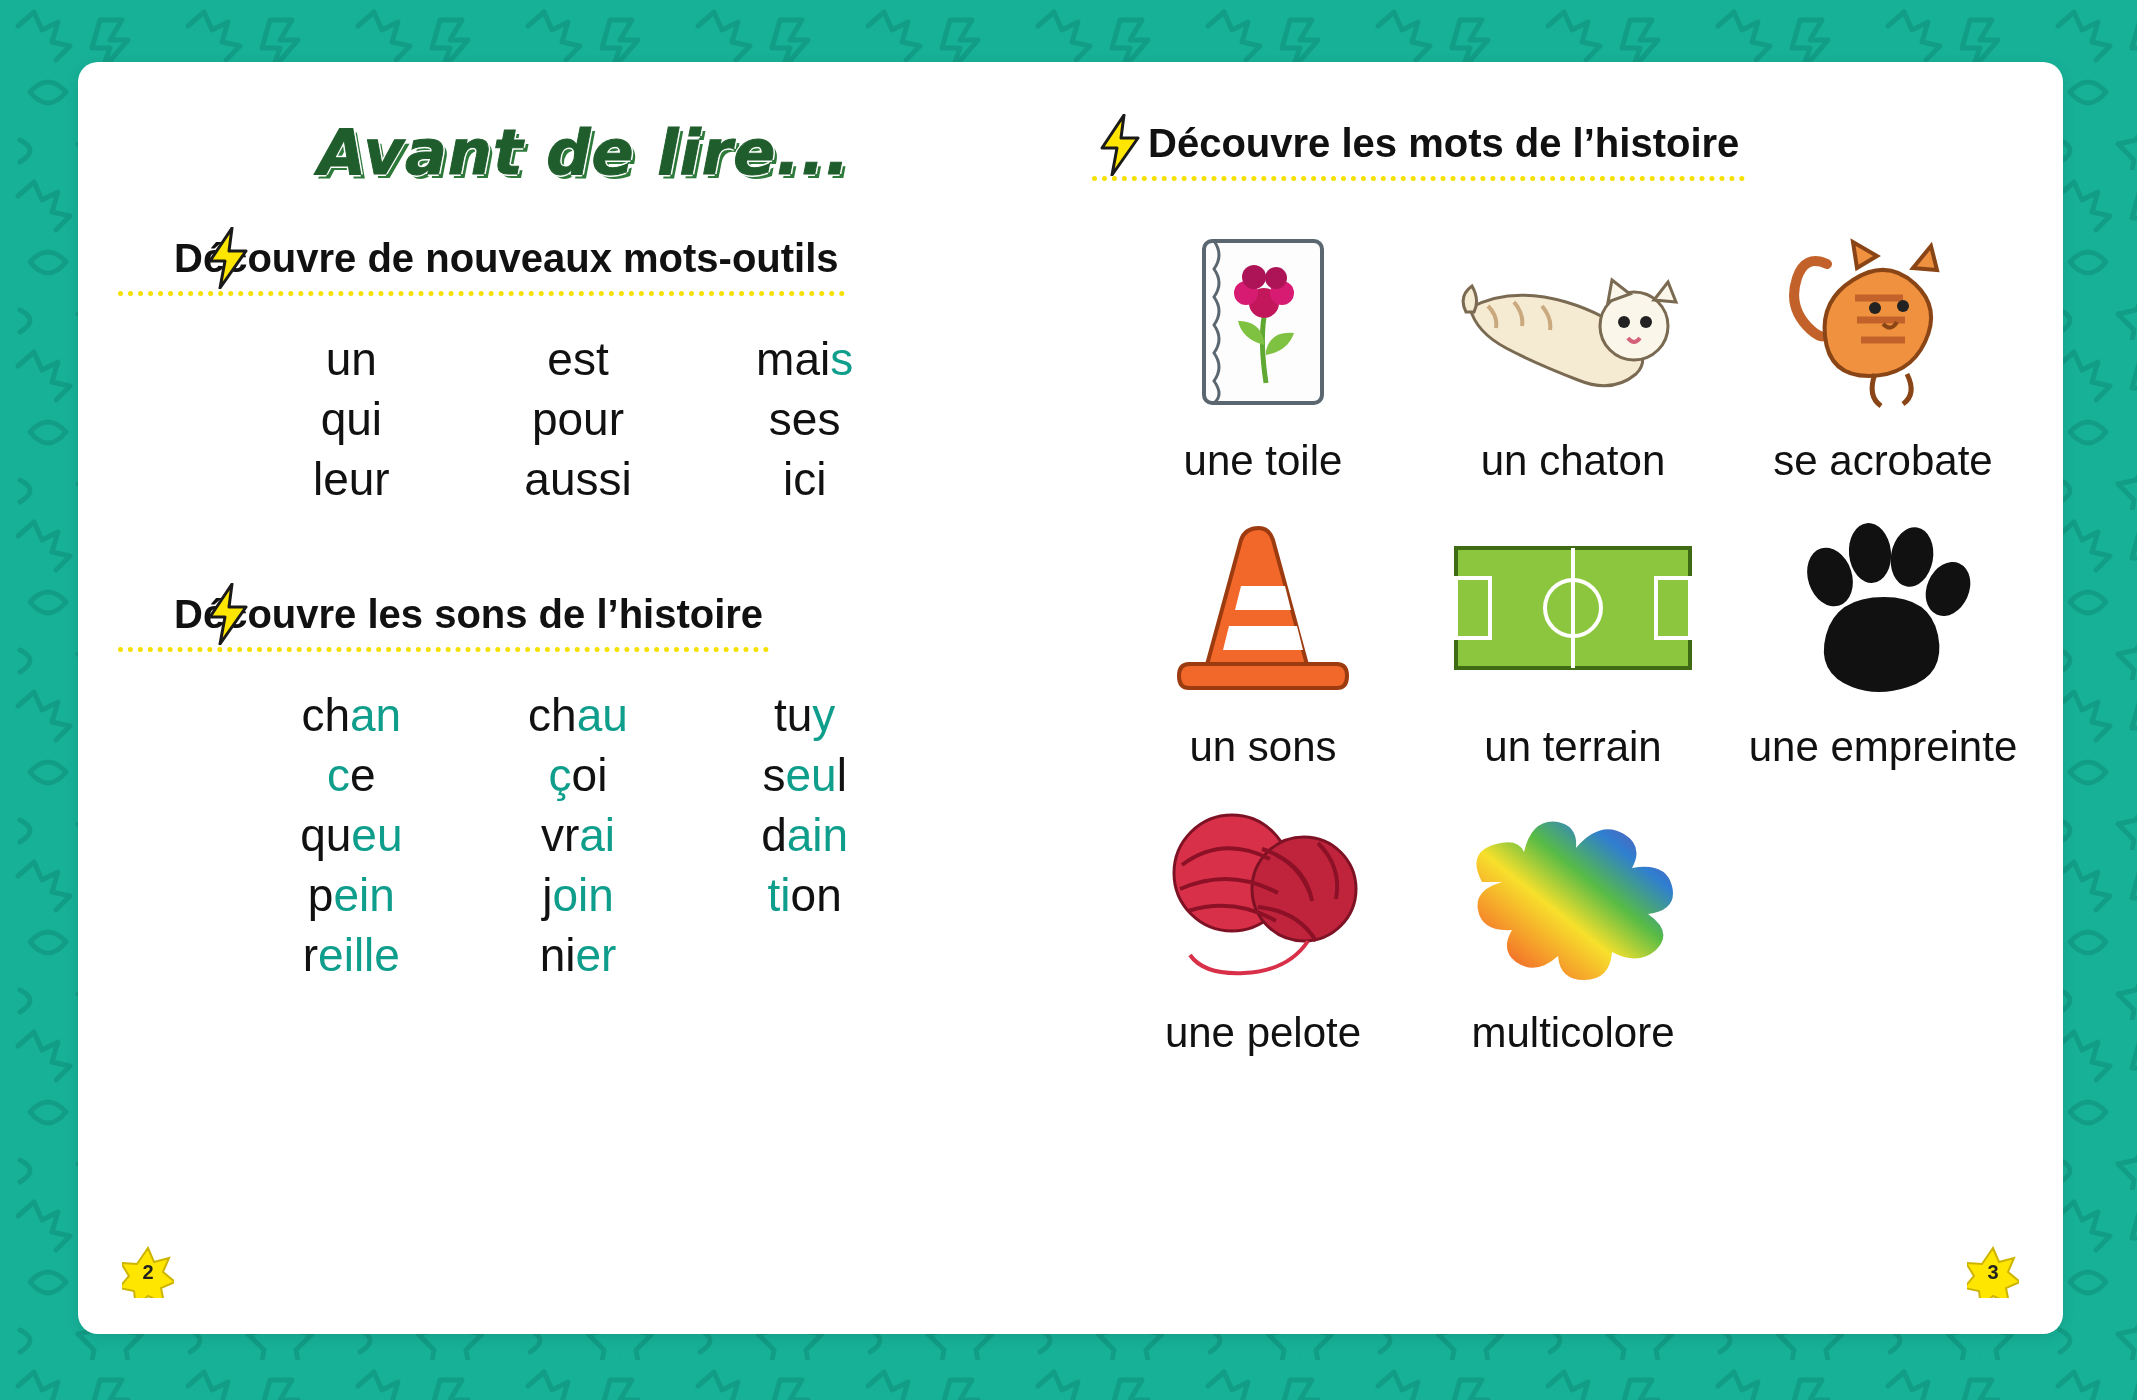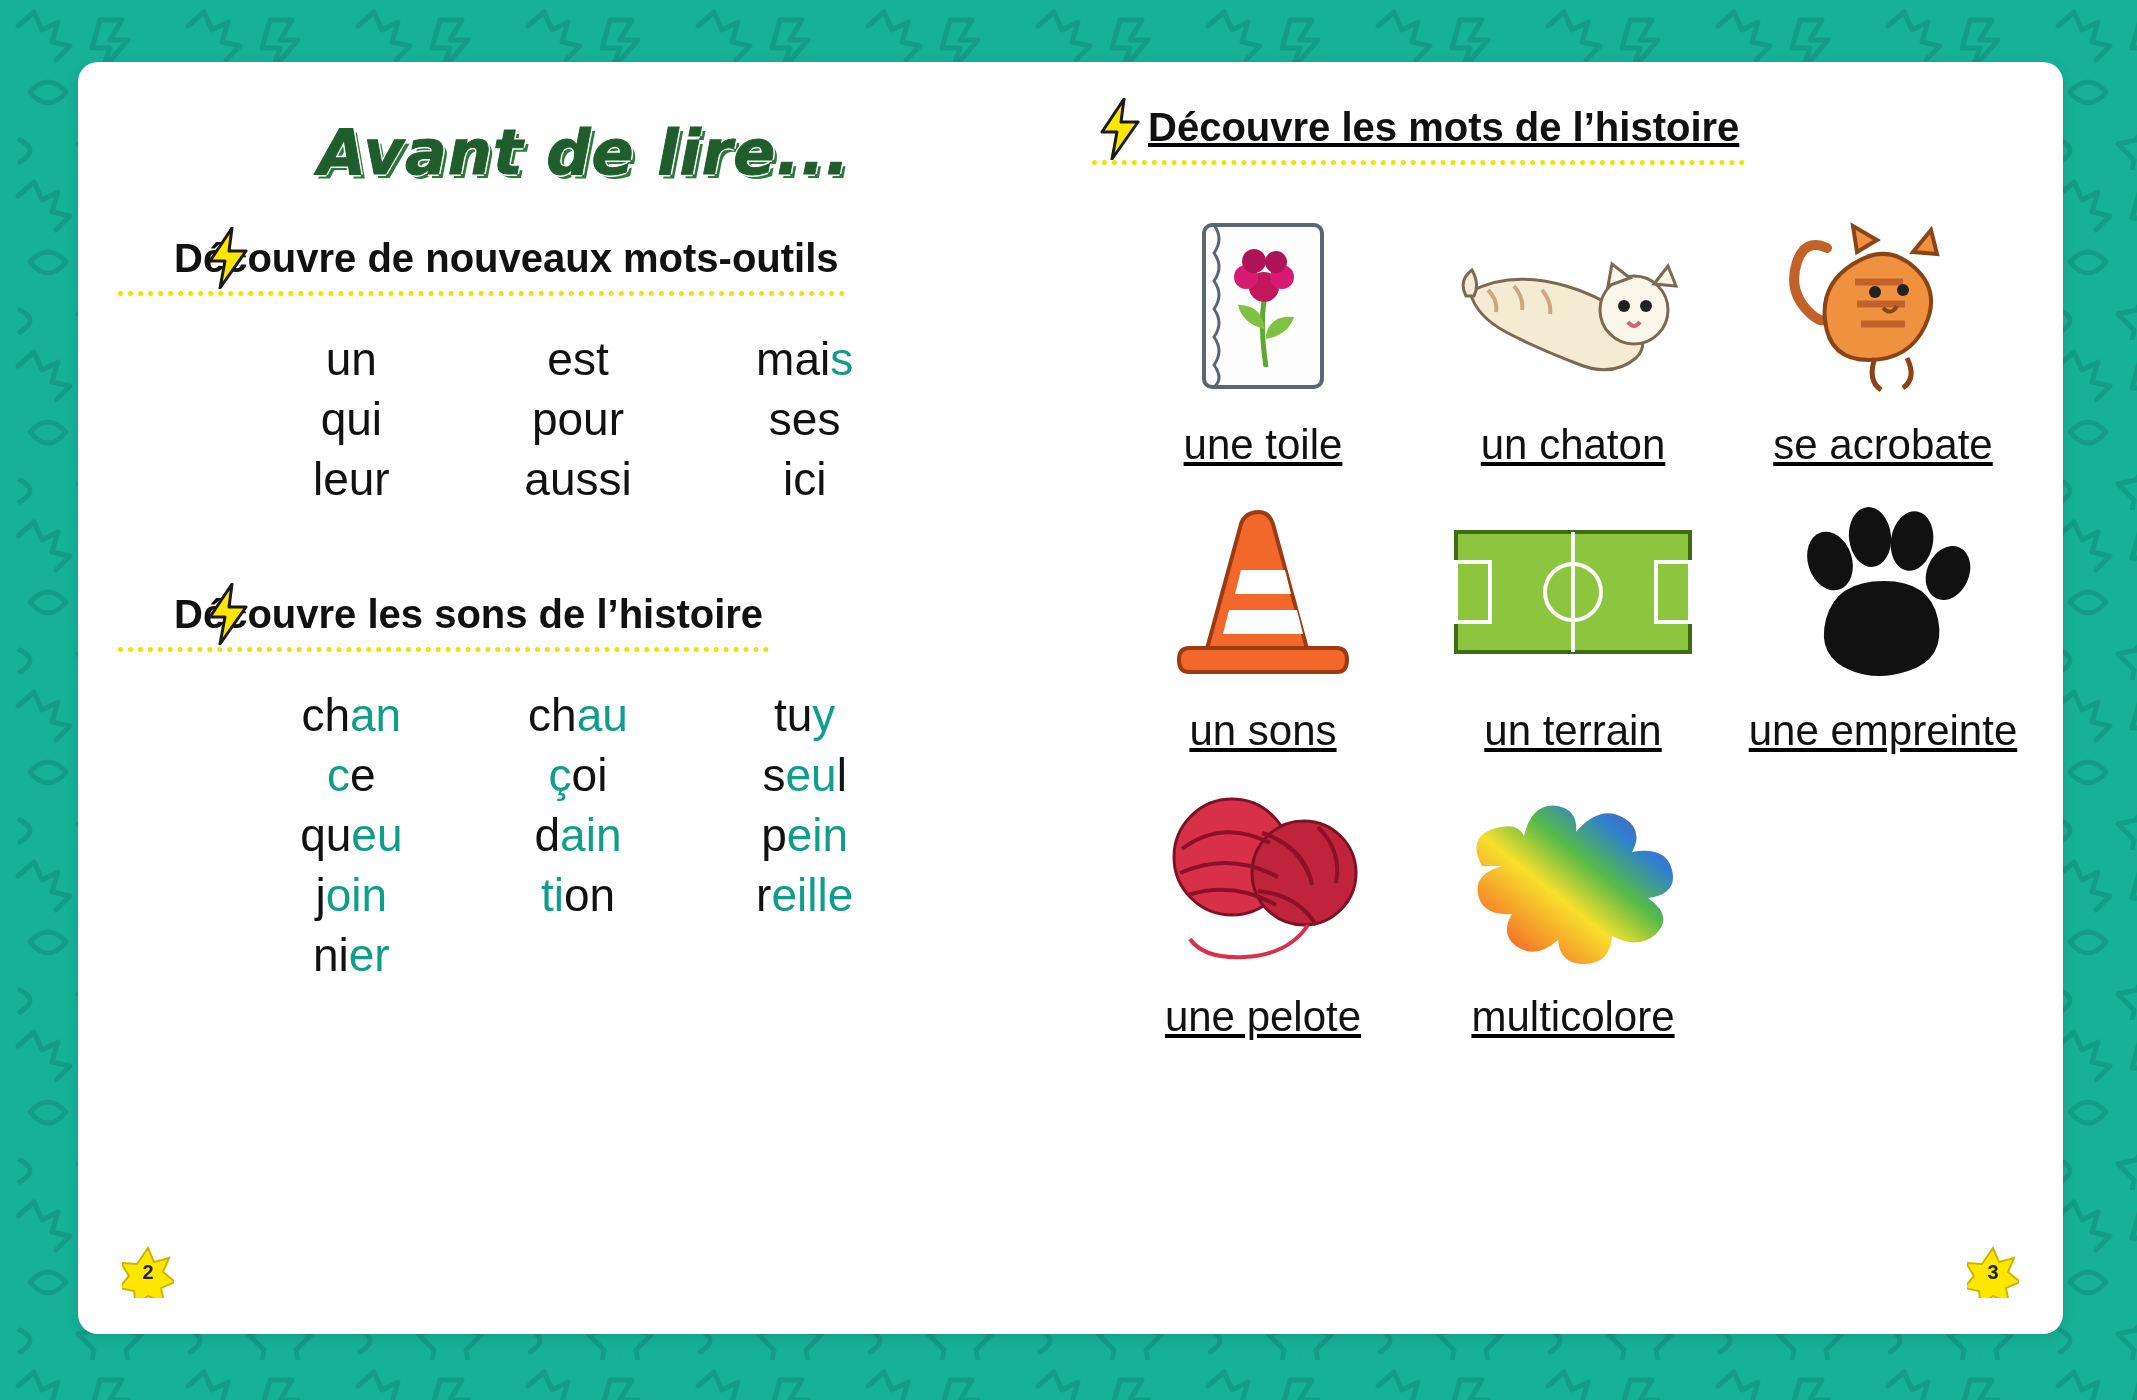--- a/index.html
+++ b/index.html
@@ -221,32 +221,33 @@
           <div class="sec-title">Découvre les sons de l’histoire</div>
         </div>
         <div class="word-grid sounds" id="grid-sons">
             <div class="cell"><span>ch</span><span class="hl">an</span></div>
             <div class="cell"><span>ch</span><span class="hl">au</span></div>
             <div class="cell"><span>tu</span><span class="hl">y</span></div>
             <div class="cell"><span class="hl">c</span><span>e</span></div>
             <div class="cell"><span class="hl">ç</span><span>oi</span></div>
             <div class="cell"><span>s</span><span class="hl">eu</span><span>l</span></div>
             <div class="cell"><span>qu</span><span class="hl">eu</span></div>
+            <div class="cell"><span>vr</span><span class="hl">ai</span></div>
             <div class="cell"><span>d</span><span class="hl">ain</span></div>
             <div class="cell"><span>p</span><span class="hl">ein</span></div>
             <div class="cell"><span>j</span><span class="hl">oin</span></div>
             <div class="cell"><span class="hl">ti</span><span>on</span></div>
             <div class="cell"><span>r</span><span class="hl">eille</span></div>
             <div class="cell"><span>ni</span><span class="hl">er</span></div>
           </div>
       </div>
     </div>
 
     <div class="col-right">
-      <div class="section" style="margin-top:24px;text-decoration:underline;">
+      <div class="section" style="margin-top:40px;">
         <svg class="bolt" style="left:0;top:-6px;" viewBox="0 0 44 62">
           <path d="M26 1 L4 34 H19 L14 61 L40 24 H23 Z" fill="#ffe600" stroke="#1a1a1a" stroke-width="3" stroke-linejoin="round"></path>
         </svg>
         <div class="sec-head" style="padding-left:0;">
           <div class="sec-title" style="margin-left:-6px;">Découvre les mots de l’histoire</div>
         </div>
 
         <div class="pic-grid">
 
           <div class="pic-cell">

